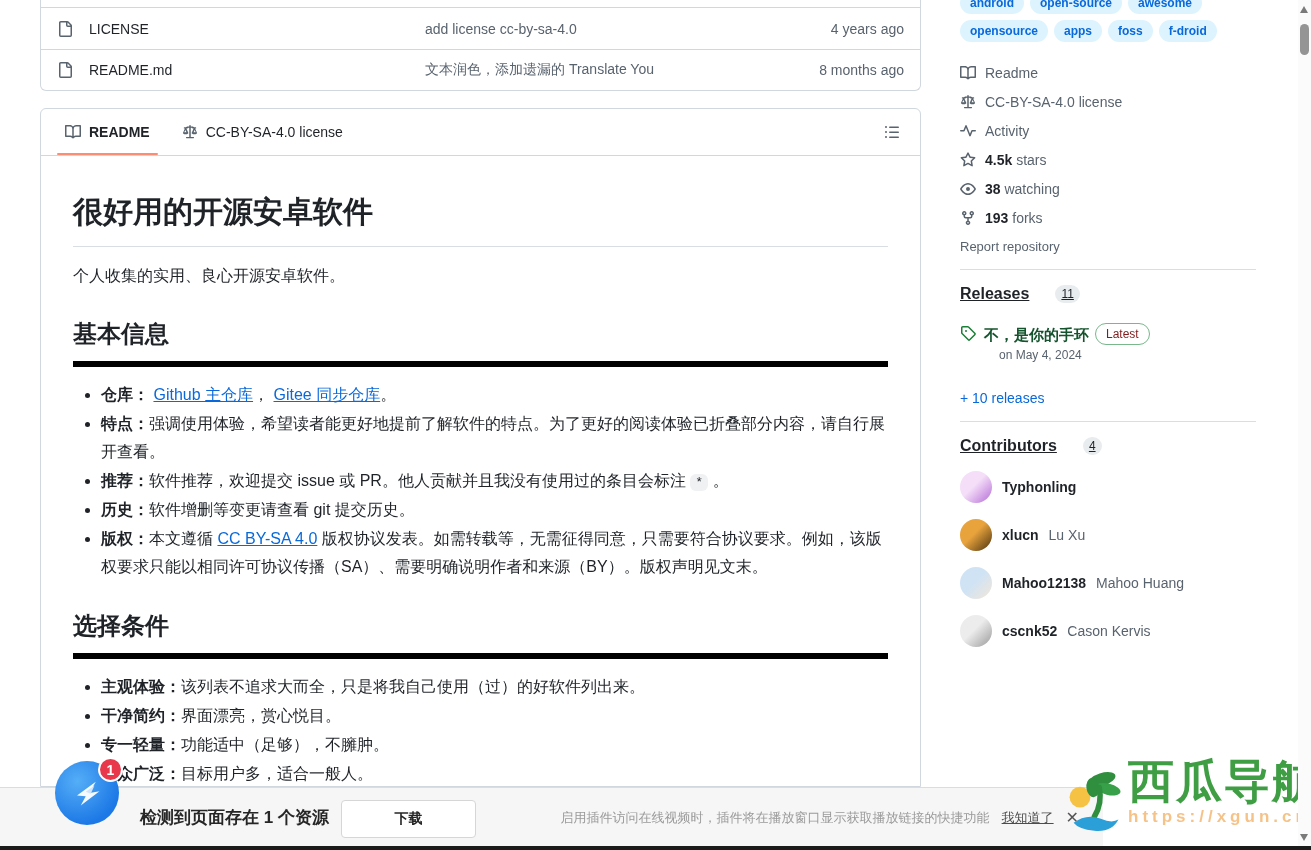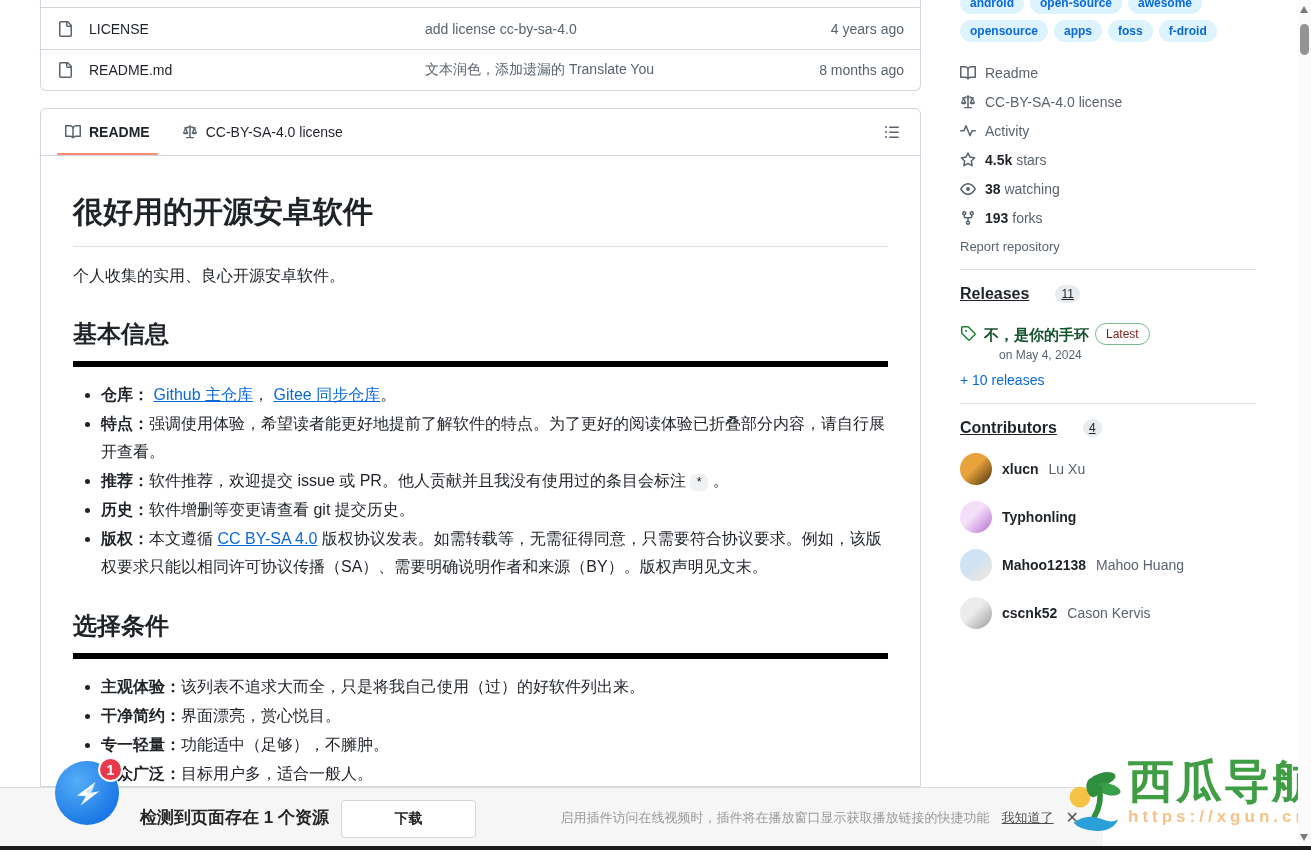--- a/index.html
+++ b/index.html
@@ -43,21 +43,21 @@
   .meta-item strong { color:#1f2328; font-weight:700; }
   .report-link { display:inline-block; margin-top:7px; font-size:13px; color:#59636e; cursor:pointer; }
   .side-divider { border:none; border-top:1px solid #d8dee4; margin:15px 0; }
   .side-h3 { font-size:16px; font-weight:700; color:#1f2328; display:flex; align-items:center; gap:26px; cursor:pointer;text-decoration:underline; }
   .counter { background:#e9ecef; color:#1f2328; font-size:12px; font-weight:500; line-height:18px; padding:0 6px; border-radius:2em; }
   .release-row { display:flex; align-items:flex-start; gap:8px; margin-top:20px; cursor:pointer; }
   .release-row .octicon { color:#1a7f37; margin-top:2px; }
   .release-title { font-weight:700; font-size:15px; color:#14532d; }
   .latest-badge { display:inline-block; margin-left:6px; color:#7f1d1d; border:1px solid rgba(31,136,61,.6); font-size:12px; font-weight:500; line-height:20px; padding:0 10px; border-radius:2em; vertical-align:2px; }
   .release-date { margin-left:39px; margin-top:3px; font-size:12px; color:#59636e; }
-  .more-releases { display:inline-block; margin-top:10px; color:#0969da; font-size:14px; cursor:pointer; }
+  .more-releases { display:inline-block; margin-top:28px; color:#0969da; font-size:14px; cursor:pointer; }
   .contrib-row { display:flex; align-items:center; gap:10px; margin-top:16px; cursor:pointer; }
   .avatar { width:32px; height:32px; border-radius:50%; flex:none; }
   .contrib-login { font-weight:700; color:#1f2328; }
   .contrib-name { color:#59636e; }
 
   
   .scrollbar { position:absolute; right:0; top:0; width:13px; height:846px; background:#fbfbfb; z-index:8; }
   .sb-up { position:absolute; top:6px; left:2px; width:0; height:0; border-left:4px solid transparent; border-right:4px solid transparent; border-bottom:7px solid #7a7a7a; cursor:pointer; }
   .sb-thumb { position:absolute; top:24px; left:2px; width:9px; height:31px; background:#949494; border-radius:5px; cursor:pointer; }
   .sb-down { position:absolute; bottom:5px; left:2px; width:0; height:0; border-left:4px solid transparent; border-right:4px solid transparent; border-top:7px solid #7a7a7a; cursor:pointer; }
@@ -246,27 +246,27 @@
       <a class="more-releases">+ 10 releases</a>
     </div>
     <hr class="side-divider">
     <div>
       <h3 class="side-h3">
         <span>Contributors</span>
         <span class="counter">4</span>
       </h3>
       <div id="contrib-list">
           <a class="contrib-row">
+            <span class="avatar" style="background: linear-gradient(135deg, rgb(244, 222, 248) 0%, rgb(244, 222, 248) 45%, rgb(180, 108, 212) 100%);"></span>
+            <span class="contrib-login">Typhonling</span>
+          </a>
+          <a class="contrib-row">
             <span class="avatar" style="background: linear-gradient(135deg, rgb(232, 163, 61) 0%, rgb(232, 163, 61) 45%, rgb(74, 50, 14) 100%);"></span>
             <span class="contrib-login">xlucn</span>
             <span class="contrib-name">Lu Xu</span>
-          </a>
-          <a class="contrib-row">
-            <span class="avatar" style="background: linear-gradient(135deg, rgb(244, 222, 248) 0%, rgb(244, 222, 248) 45%, rgb(180, 108, 212) 100%);"></span>
-            <span class="contrib-login">Typhonling</span>
           </a>
           <a class="contrib-row">
             <span class="avatar" style="background: linear-gradient(135deg, rgb(207, 227, 245) 0%, rgb(207, 227, 245) 45%, rgb(242, 231, 216) 100%);"></span>
             <span class="contrib-login">Mahoo12138</span>
             <span class="contrib-name">Mahoo Huang</span>
           </a>
           <a class="contrib-row">
             <span class="avatar" style="background: linear-gradient(135deg, rgb(236, 236, 236) 0%, rgb(236, 236, 236) 45%, rgb(154, 154, 154) 100%);"></span>
             <span class="contrib-login">cscnk52</span>
             <span class="contrib-name">Cason Kervis</span>

